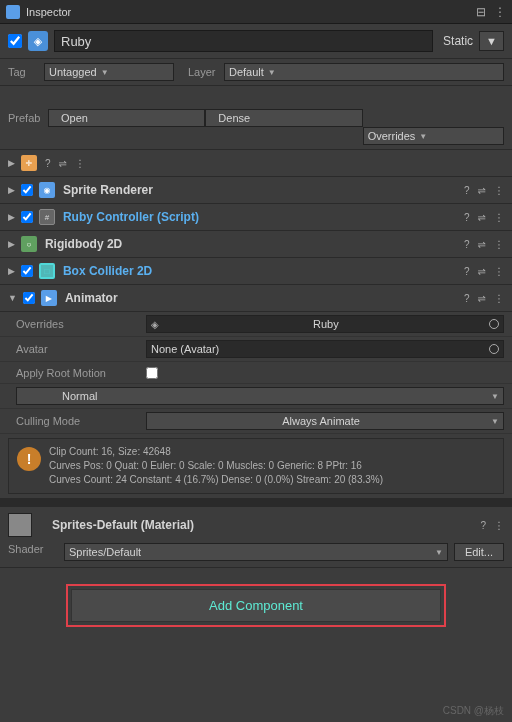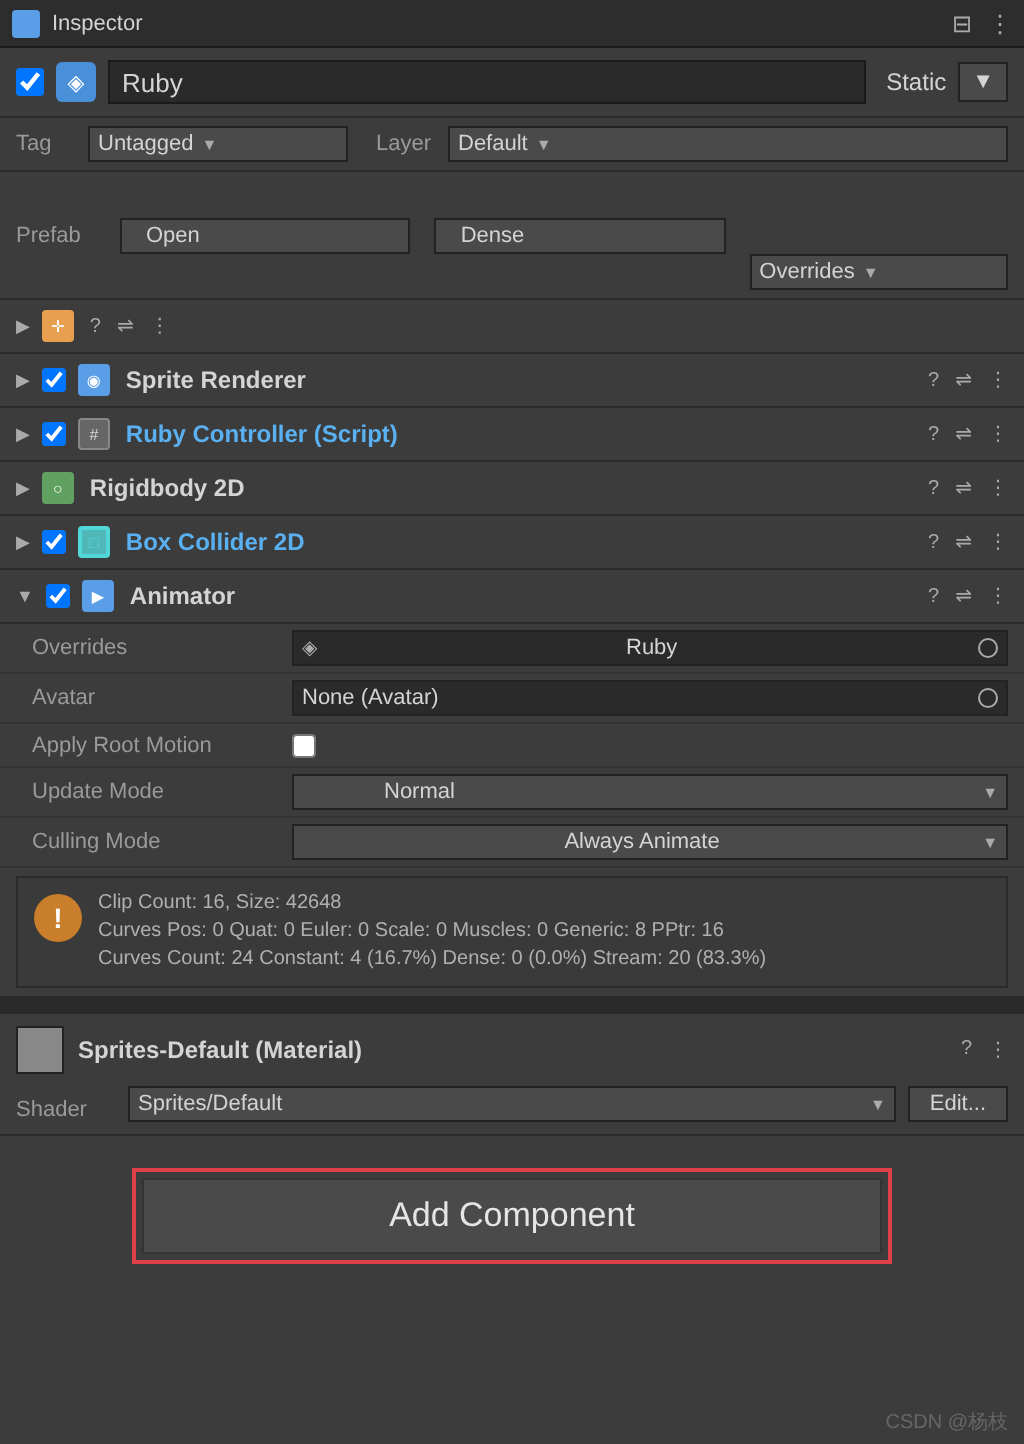--- a/index.html
+++ b/index.html
@@ -115,21 +115,21 @@
       color: #aaa;
     }
     .tag-dropdown { width: 130px; }
     .layer-dropdown { flex: 1; }
 
     
     .prefab-row {
       display: flex;
       align-items: center;
       padding: 4px 8px;
-      gap: 12px;
+      gap: 0;
       border-bottom: 1px solid #2a2a2a;
     }
     .prefab-label {
       color: #9a9a9a;
       font-size: 11px;
       min-width: 40px;
     }
     .prefab-btn {
       background: #4a4a4a;
       border: 1px solid #222;
@@ -279,21 +279,21 @@
     
     .material-section {
       background: #3c3c3c;
       border-top: 2px solid #2a2a2a;
       padding: 6px 8px;
       border-bottom: 1px solid #2a2a2a;
     }
     .material-header {
       display: flex;
       align-items: center;
-      gap: 7px;
+      gap: 20px;
       margin-bottom: 6px;
       justify-content: space-between;
     }
     .material-preview {
       width: 24px;
       height: 24px;
       background: #888;
       border: 1px solid #222;
       flex-shrink: 0;
     }
@@ -302,21 +302,21 @@
       font-size: 12px;
       font-weight: bold;
       color: #d4d4d4;
     }
     .material-actions {
       display: flex;
       gap: 8px;
     }
     .shader-row {
       display: flex;
-      align-items: flex-end;
+      align-items: flex-start;
       gap: 6px;
     }
     .shader-label {
       color: #9a9a9a;
       font-size: 11px;
       min-width: 50px;
     }
     .shader-dropdown {
       flex: 1;
       background: #4a4a4a;
@@ -348,22 +348,22 @@
       border: 2px solid #e0404a;
       padding: 3px;
       width: 100%;
       max-width: 380px;
       display: flex;
       justify-content: center;
     }
     .add-component-btn {
       background: #4a4a4a;
       border: 1px solid #333;
-      color: #e5e5e5;
-      font-size: 17px;
+      color: #5eead4;
+      font-size: 13px;
       padding: 8px 0;
       cursor: pointer;
       width: 100%;
       text-align: center;
     }
 
     
     .watermark {
       position: absolute;
       bottom: 4px;
@@ -537,21 +537,20 @@
         <span class="obj-circle"></span>
       </div>
     </div>
 
     <div class="prop-row">
       <span class="prop-label">Apply Root Motion</span>
       <input type="checkbox" class="checkbox-prop" style="">
     </div>
 
     <div class="prop-row">
-      <span class="prop-label">Update Mode</span>
       <div class="prop-dropdown">
         <span style="flex:1;margin-left:41px;">Normal</span>
         <span class="dropdown-arrow">▼</span>
       </div>
     </div>
 
     <div class="prop-row">
       <span class="prop-label">Culling Mode</span>
       <div class="prop-dropdown">
         <span style="flex:1;text-align:center;">Always Animate</span>

